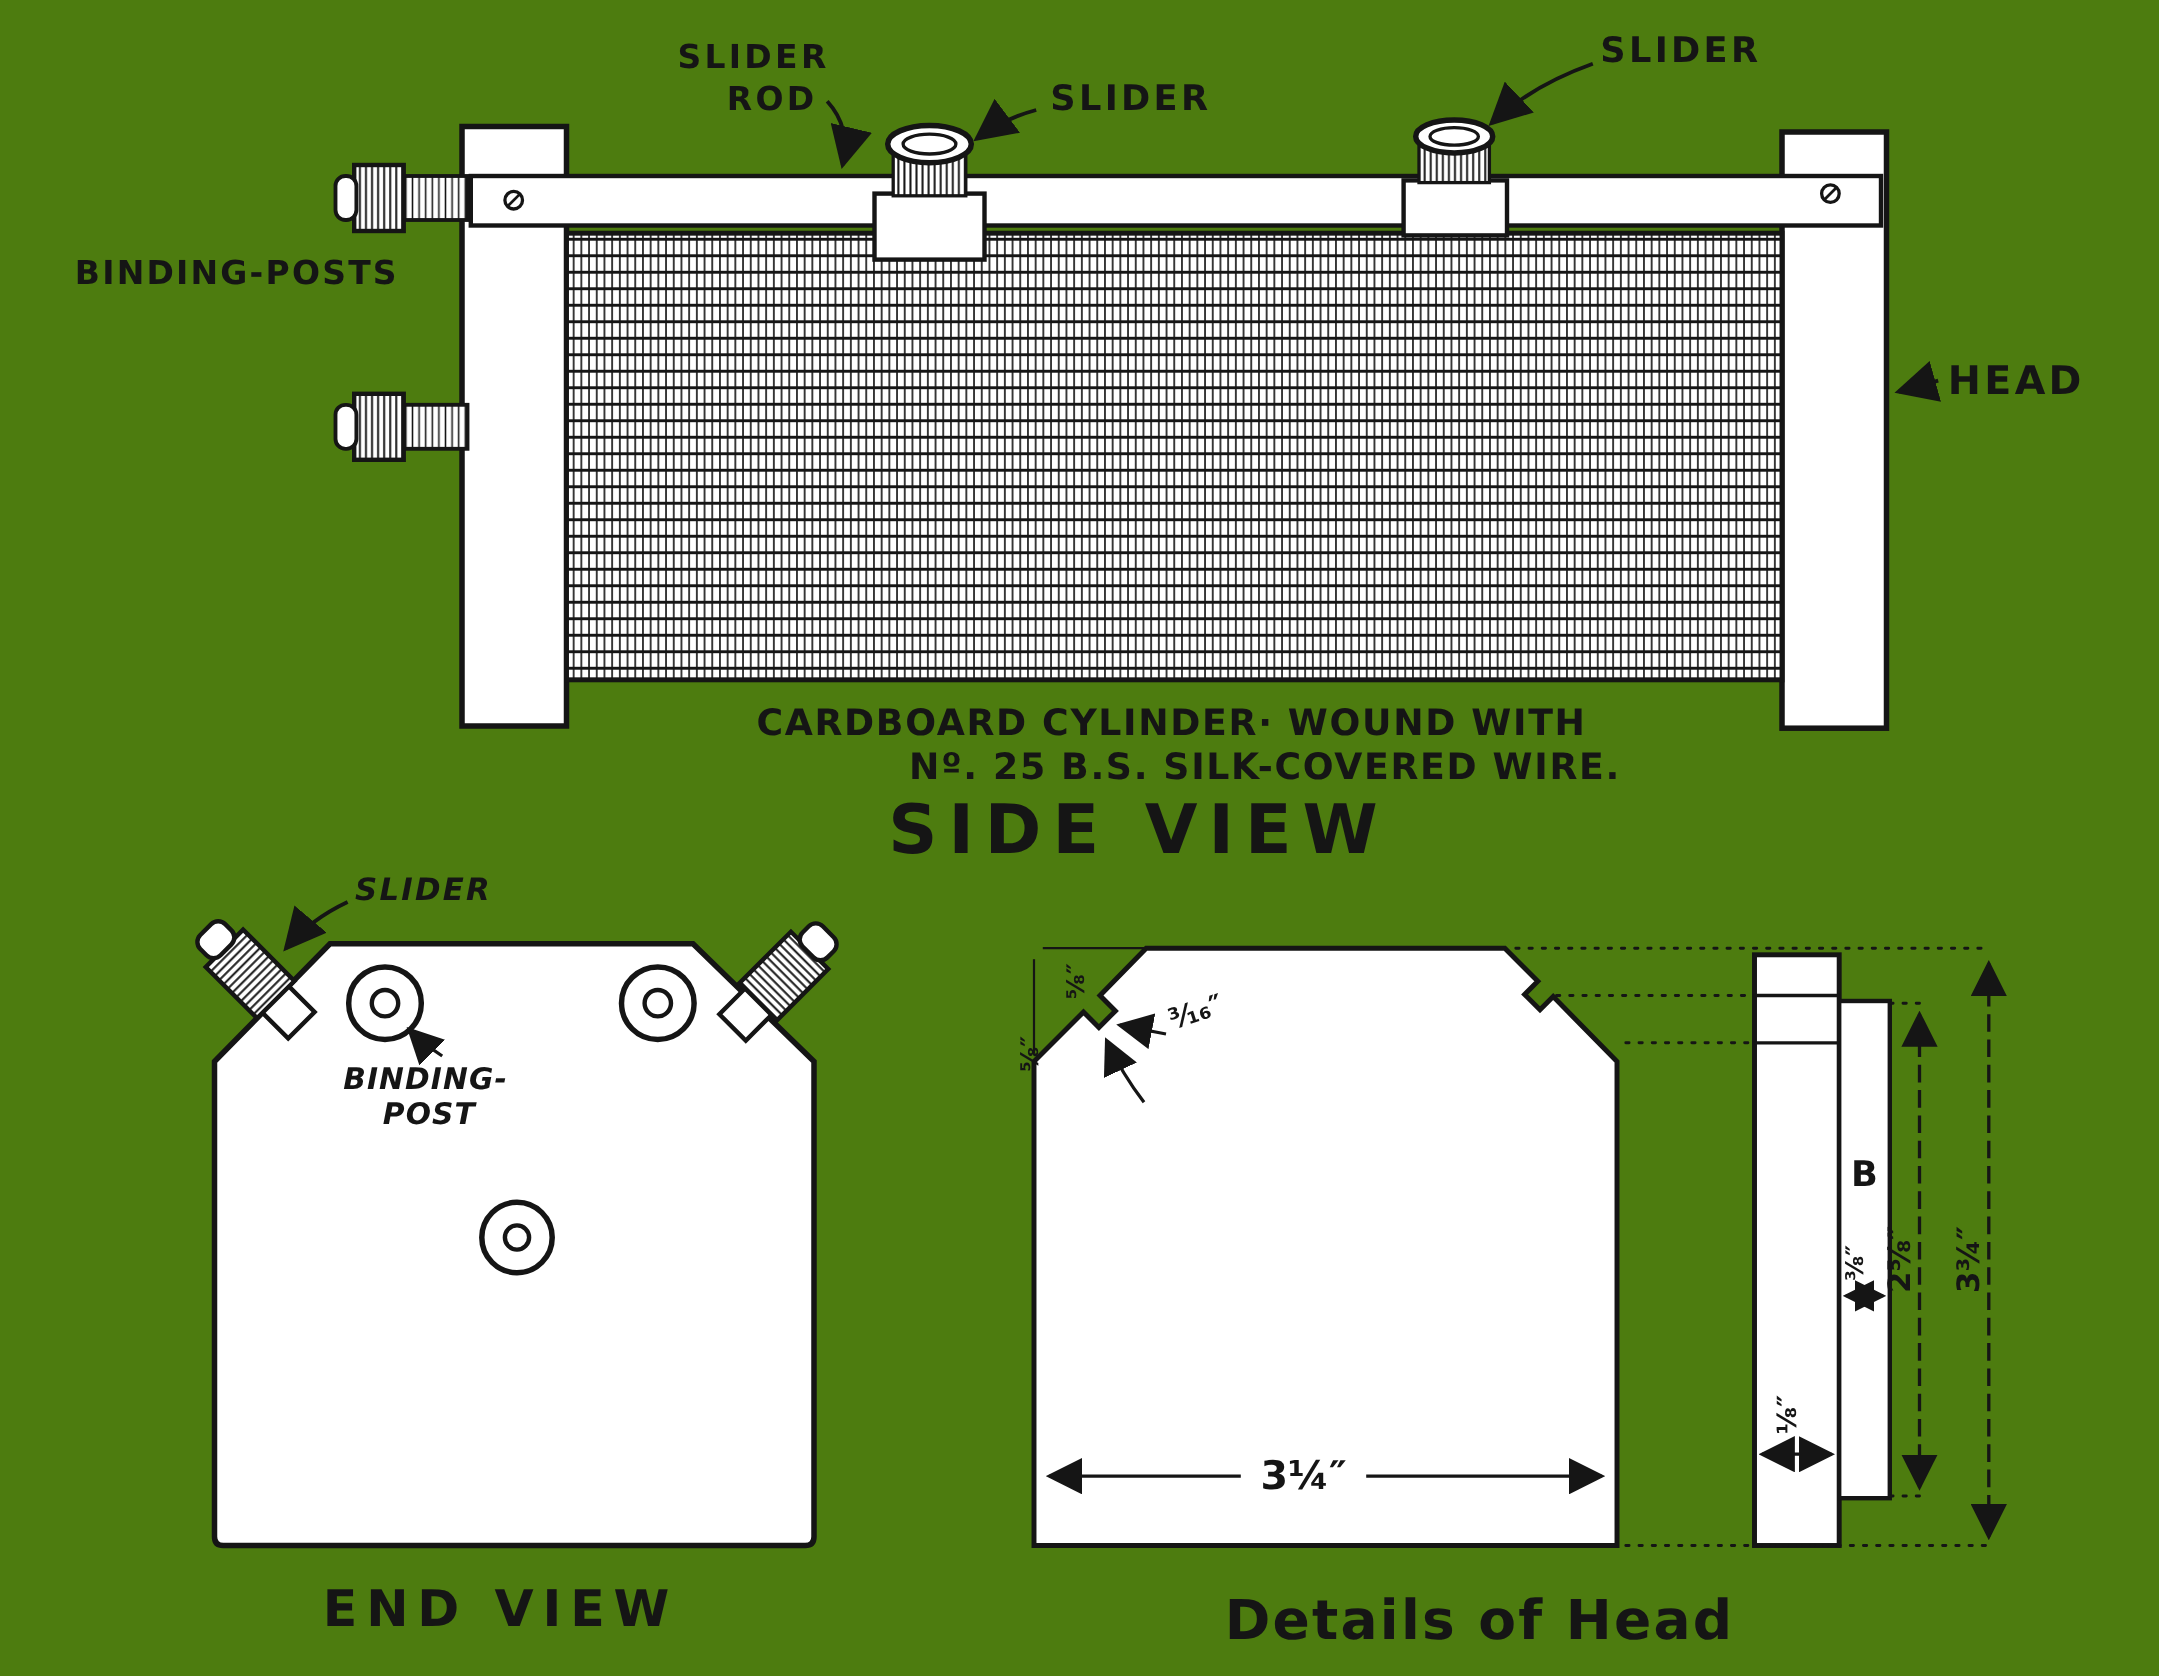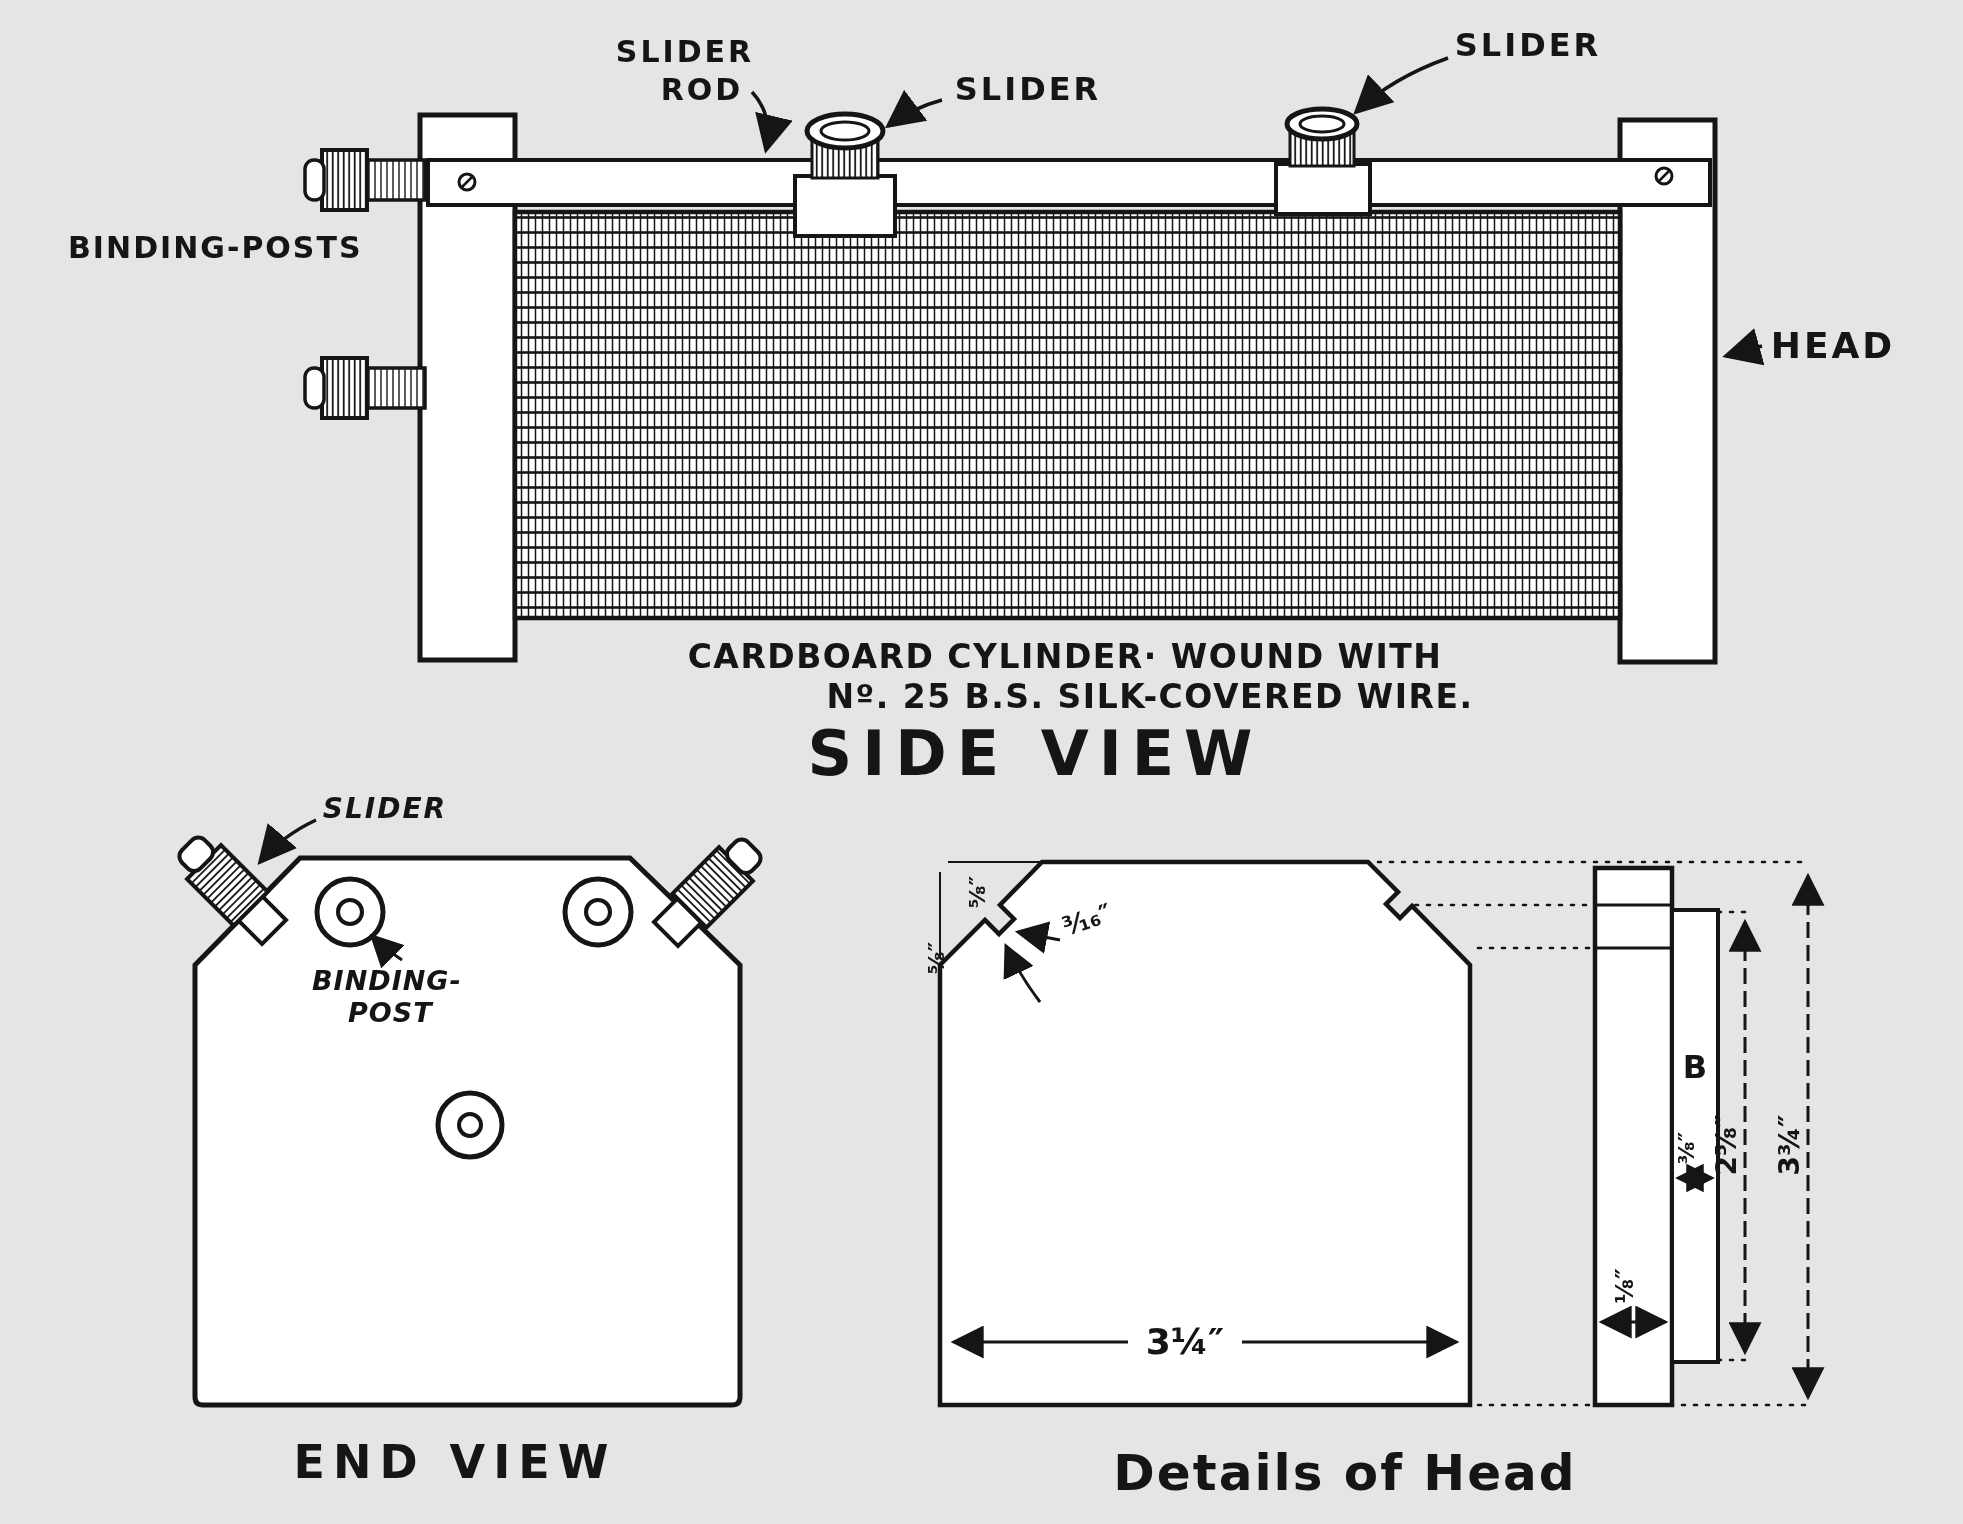--- a/index.html
+++ b/index.html
@@ -1,17 +1,17 @@
 <!DOCTYPE html>
 <html><head>
 <meta charset="utf-8">
 <style>
   html,body{margin:0;padding:0;background:#ffffff;}
   .page{
-    width:1963px;height:1524px;background:#e5e5e5;position:relative;
+    width:1963px;height:1524px;background:#4d7c0f;position:relative;
     font-family:"DejaVu Sans", sans-serif;overflow:hidden;
   }
   svg{display:block;}
   text{fill:#151515;font-family:"DejaVu Sans", sans-serif;font-weight:bold;}
   .ital{font-style:italic;}
 </style>
 </head>
 <body>
 
 <div class="page">

